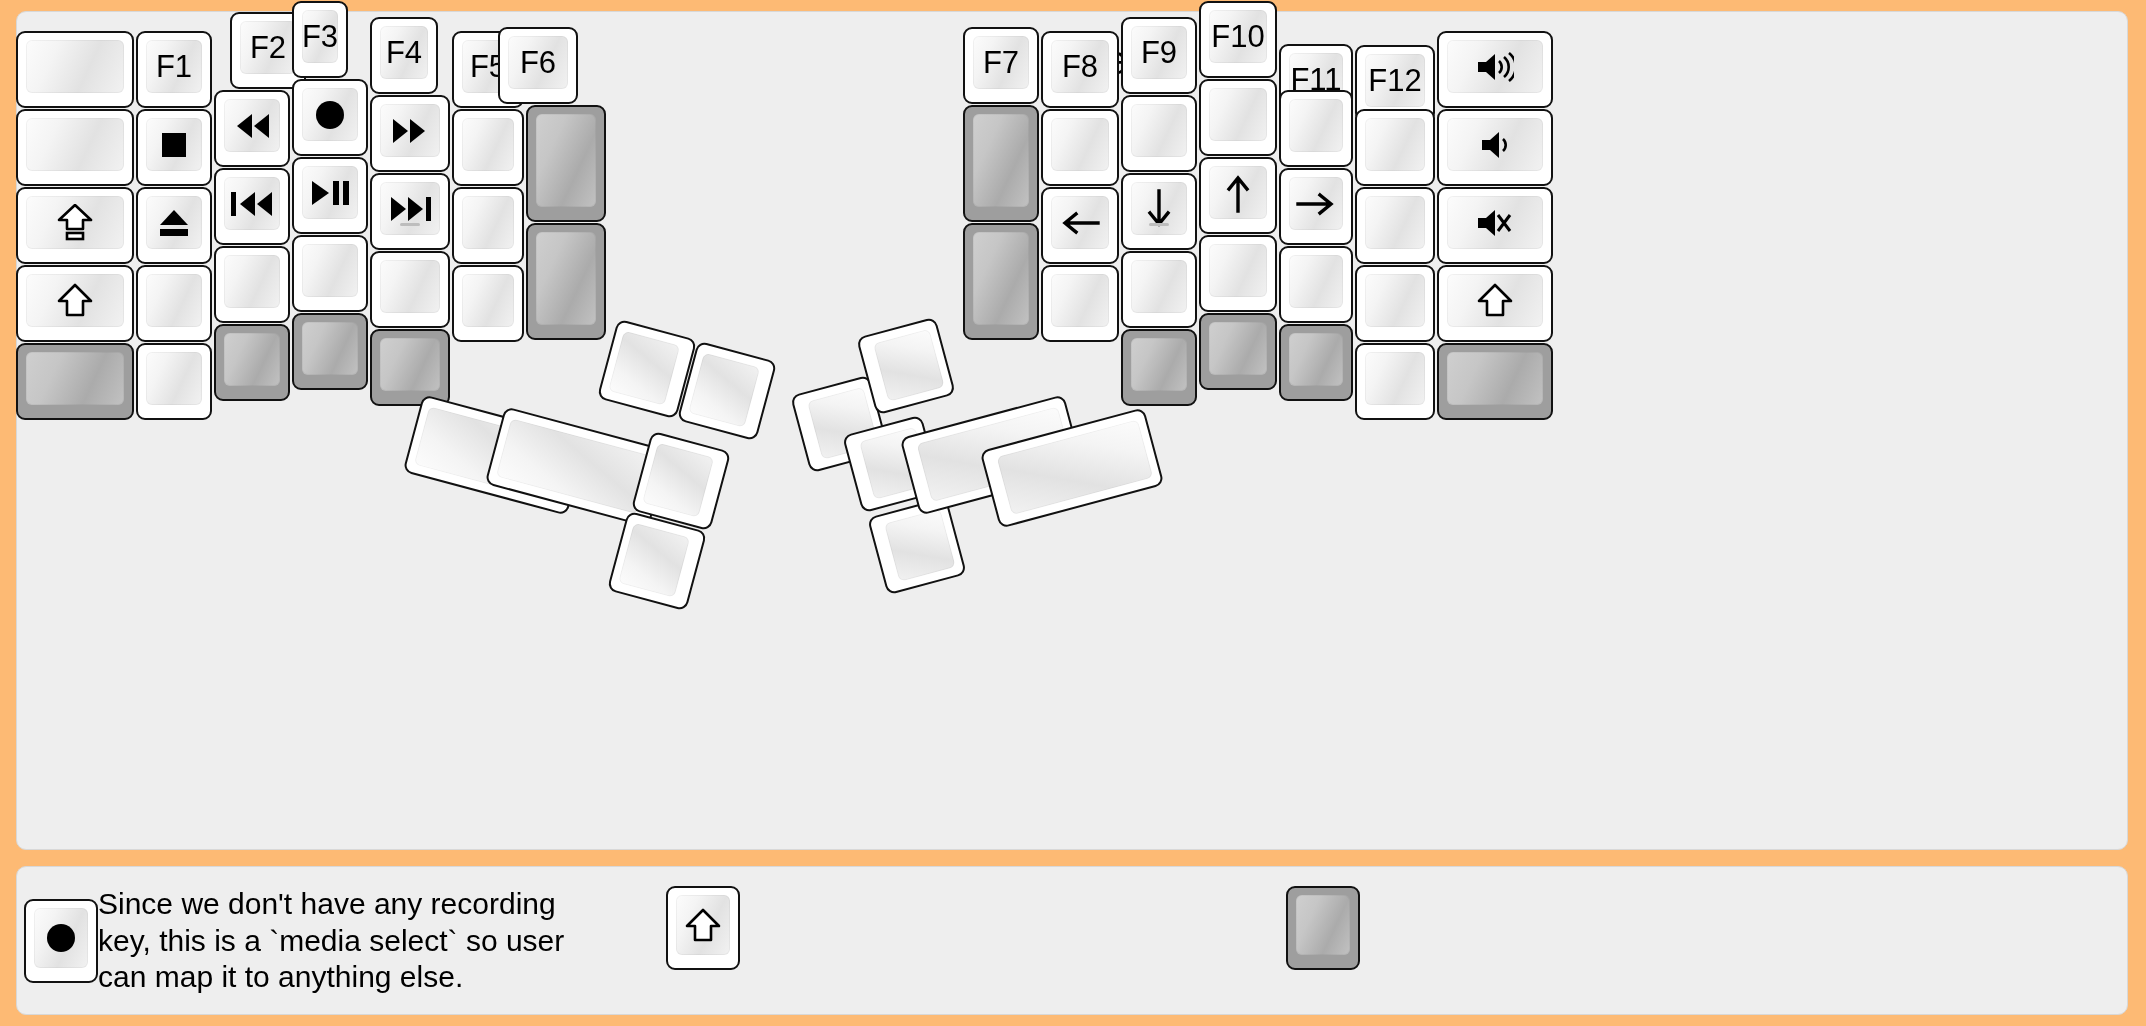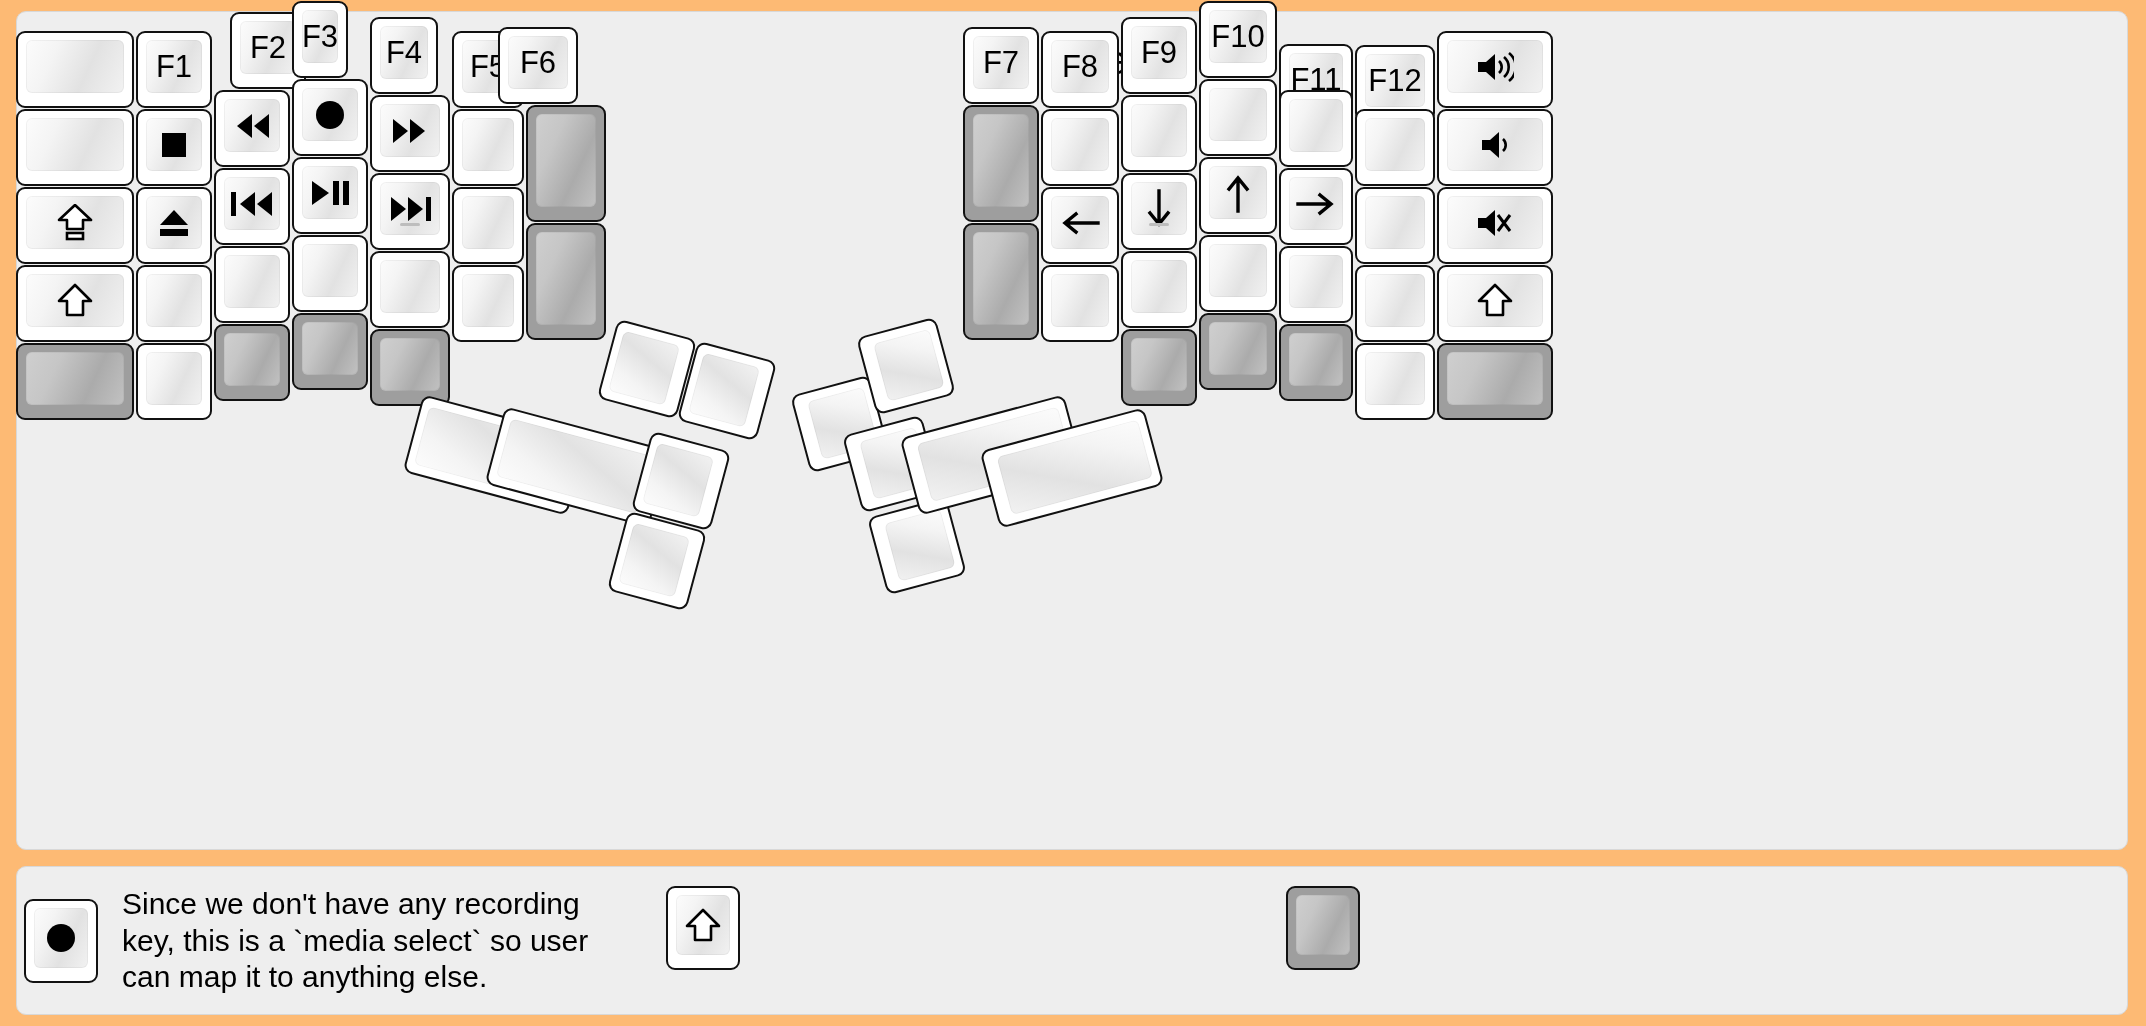--- a/index.html
+++ b/index.html
@@ -74,21 +74,21 @@
     position:absolute;left:8px;right:8px;top:7px;bottom:13px;border-radius:6px;
     background:linear-gradient(115deg,#fcfcfc 0%,#f4f4f4 28%,#e2e2e2 62%,#f2f2f2 100%);
     box-shadow:inset 0 0 0 1px rgba(0,0,0,.045);
     display:flex;align-items:center;justify-content:center;
   }
   .legend-key.trans{background:#9e9e9e;}
   .legend-key.trans .top{
     background:linear-gradient(115deg,#cfcfcf 0%,#c6c6c6 30%,#ababab 66%,#c2c2c2 100%);
   }
   .legend-text{
-    margin-left:24px;font-size:30px;line-height:1.22;color:#000;white-space:pre-line;
+    font-size:30px;line-height:1.22;color:#000;white-space:pre-line;
   }
 </style>
 </head>
 <body>
 
 <div id="stage">
 
   <div class="panel" id="board-panel"></div>
 
   <div id="title">fn Layer</div>

